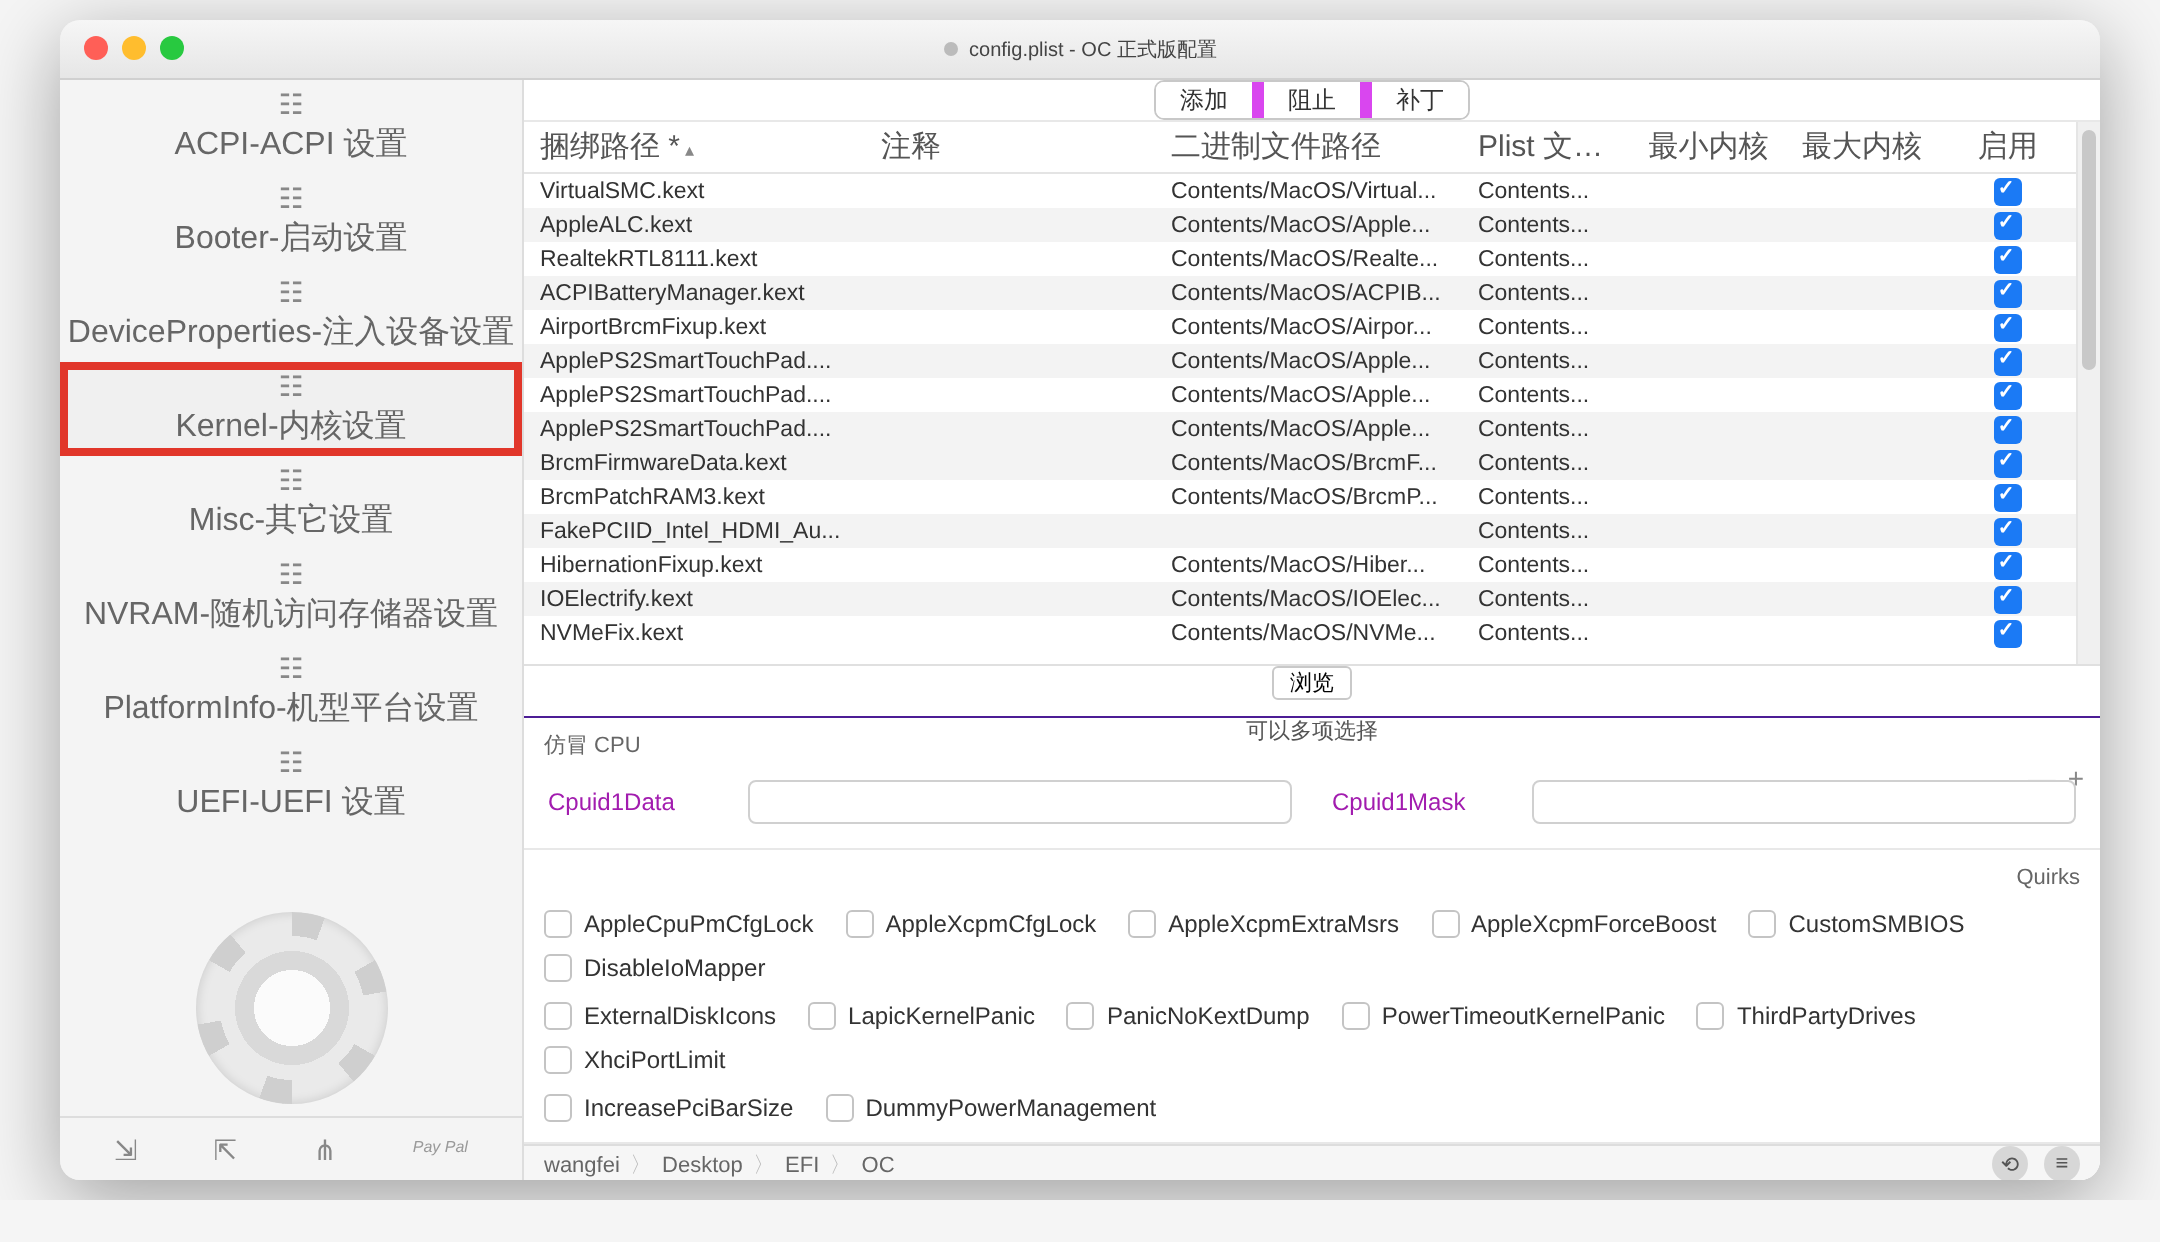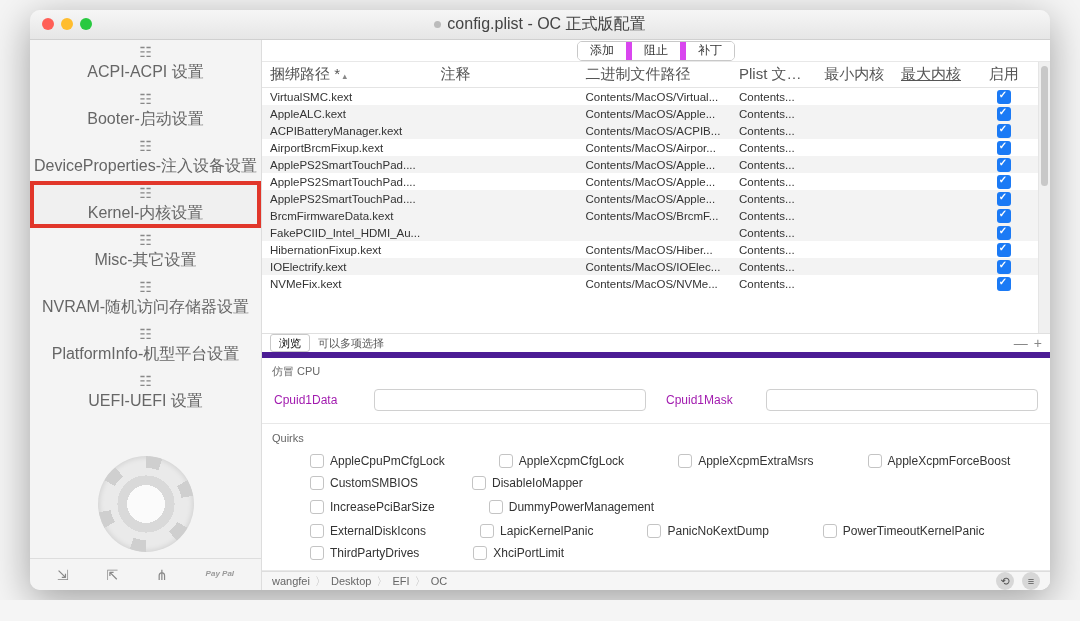--- a/index.html
+++ b/index.html
@@ -2,62 +2,62 @@
 <html><head>
 <meta charset="utf-8">
 <style>
   * { box-sizing: border-box; margin: 0; padding: 0; }
   body { font-family: -apple-system, "Helvetica Neue", Arial, sans-serif; font-size: 12px; color: #333; background: #f5f5f5; }
   .window { width: 1020px; height: 580px; margin: 10px auto; background: #ececec; border-radius: 10px; box-shadow: 0 10px 40px rgba(0,0,0,0.35); overflow: hidden; display: flex; flex-direction: column; }
   .titlebar { height: 30px; display: flex; align-items: center; justify-content: center; position: relative; background: linear-gradient(#f6f6f6,#e6e6e6); border-bottom: 1px solid #d0d0d0; }
   .traffic { position: absolute; left: 12px; top: 8px; display: flex; gap: 7px; }
   .dot { width: 12px; height: 12px; border-radius: 50%; }
   .dot.red { background: #ff5f57; } .dot.yellow { background: #ffbd2e; } .dot.green { background: #28c940; }
-  .title { font-size: 16px; color: #444; display: flex; align-items: center; gap: 6px; }
+  .title { font-size: 10px; color: #444; display: flex; align-items: center; gap: 6px; }
   .title-dot { width: 7px; height: 7px; border-radius: 50%; background: #bbb; }
   .content { flex: 1; display: flex; min-height: 0; }
   .sidebar { width: 232px; background: #f4f4f4; border-right: 1px solid #ddd; display: flex; flex-direction: column; }
   .side-list { flex: 1; overflow: auto; }
   .side-item { height: 47px; display: flex; flex-direction: column; align-items: center; justify-content: center; gap: 2px; cursor: pointer; color: #666; }
   .side-item .ic { font-size: 14px; color: #888; }
   .side-item .lbl { font-size: 16px; }
   .side-item.selected { outline: 4px solid #e1362a; outline-offset: -4px; background: #f0f0f0; }
   .dial-wrap { display:flex; justify-content:center; padding:8px 0 6px; }
   .dial { width: 96px; height: 96px; border-radius:50%; background: radial-gradient(circle at 50% 50%, #fbfbfb 0 28%, #d9d9d9 28% 42%, #eaeaea 42% 100%); position:relative; box-shadow: inset 0 0 6px rgba(0,0,0,0.15);}
   .dial::before { content:""; position:absolute; inset:0; border-radius:50%; background: conic-gradient(from 0deg, #cfcfcf 0 20deg, transparent 20deg 60deg, #cfcfcf 60deg 80deg, transparent 80deg 120deg, #cfcfcf 120deg 140deg, transparent 140deg 180deg, #cfcfcf 180deg 200deg, transparent 200deg 240deg, #cfcfcf 240deg 260deg, transparent 260deg 300deg, #cfcfcf 300deg 320deg, transparent 320deg 360deg); mask: radial-gradient(circle, transparent 0 36px, black 36px 48px, transparent 48px);}
   .side-bottom { height: 32px; border-top:1px solid #ddd; display:flex; align-items:center; justify-content:space-around; color:#888; font-size:14px; padding: 0 8px;}
   .side-bottom .bi { cursor:pointer; }
-  .paypal{ font-size:8px; font-style:italic; font-weight:bold; line-height:0.8; color:#999;}
+  .paypal{ font-size:8px; font-style:italic; font-weight:normal; line-height:0.8; color:#999;}
   .main { flex:1; display:flex; flex-direction:column; background:#fff; min-width:0; }
   .seg-row { height: 40px; display:flex; align-items:center; justify-content:center; gap:0; border-bottom:1px solid #e8e8e8; }
   .seg { display:inline-flex; border:1px solid #c8c8c8; border-radius:5px; overflow:hidden; height:20px; }
   .seg button { background:#fff; border:none; padding: 0 12px; font-size:12px; color:#333; cursor:pointer; }
   .seg button + button { border-left:6px solid #d946ef; }
   .seg button.active { background: #fff; font-weight:500; }
   .table-wrap { flex: 0 0 auto; height: 272px; border-bottom:1px solid #e0e0e0; position:relative; display:flex; }
   .tbl { flex:1; overflow:auto; }
   table { width:100%; border-collapse: collapse; table-layout:fixed; }
   thead th { text-align:left; font-weight:400; font-size:15px; color:#555; padding: 3px 8px; background:#fff; border-bottom:1px solid #e4e4e4; position:sticky; top:0; white-space:nowrap; overflow:hidden; text-overflow:ellipsis;}
   thead th.sorted::after { content:" ▴"; font-size:9px; color:#888;}
   tbody td { font-size:11.5px; padding: 1.5px 8px; white-space:nowrap; overflow:hidden; text-overflow:ellipsis; color:#333;}
   tbody tr.alt { background:#f3f3f3; }
   .chk { display:inline-block; width:14px; height:14px; border-radius:3px; background:#1b7af5; position:relative; vertical-align:middle;}
   .chk::after{ content:"✓"; color:#fff; font-size:10px; position:absolute; left:2px; top:-1px; font-weight:bold;}
   .scroll-gutter{ width:12px; background:#f0f0f0; border-left:1px solid #e5e5e5; position:relative;}
   .scroll-thumb{ position:absolute; left:2px; right:2px; top:4px; height:120px; background:#c8c8c8; border-radius:4px;}
-  .browse-row{ height:26px; display:flex; align-items:center; gap:8px; padding:0 8px; border-bottom:6px solid #4c1d95; font-size:11px; color:#555;}
+  .browse-row{ height:26px; display:flex; align-items:center; gap:8px; padding:0 8px; border-bottom:1px solid #4c1d95; font-size:11px; color:#555;flex-direction:column;}
   .browse-btn{ border:1px solid #c9c9c9; background:#fff; border-radius:3px; height:18px; padding:0 8px; font-size:11px; cursor:pointer;}
   .addrm{ margin-left:auto; display:flex; gap:6px; color:#888; font-size:14px;}
   .section-label{ font-size:11px; color:#666; padding:6px 10px 0; }
   .cpuid-row{ display:flex; gap:20px; padding:10px 12px 12px; border-bottom:1px solid #e8e8e8; align-items:center;}
   .cpuid-row label{ font-size:12px; color:#a21caf; width:80px;}
   .cpuid-row input{ flex:1; height:22px; border:1px solid #d0d0d0; border-radius:4px; padding:0 6px; font-size:12px;}
-  .quirks{ padding:8px 10px 10px; display:flex; flex-direction:column; gap:10px; border-bottom:1px solid #e8e8e8;}
+  .quirks{ padding:8px 10px 10px; display:flex; flex-direction:column; gap:10px; border-bottom:1px solid #e8e8e8;text-align:right;}
   .qrow{ display:flex; flex-wrap:wrap; gap:8px 16px; }
-  .qitem{ display:flex; align-items:center; gap:6px; font-size:12px; color:#333;margin-left:38px;}
+  .qitem{ display:flex; align-items:center; gap:6px; font-size:12px; color:#333;}
   .qbox{ width:14px; height:14px; border:1px solid #c4c4c4; border-radius:3px; background:#fff;}
   .breadcrumb{ height:28px; border-top:1px solid #ddd; background:#f6f6f6; display:flex; align-items:center; padding:0 10px; font-size:11px; color:#666; gap:4px;}
   .breadcrumb .sep{ color:#bbb; margin:0 2px;}
   .bc-right{ margin-left:auto; display:flex; gap:8px;}
   .circle-btn{ width:18px; height:18px; border-radius:50%; background:#d7d7d7; display:inline-flex; align-items:center; justify-content:center; font-size:11px; color:#555; cursor:pointer;}
 </style>
 </head>
 <body>
 
 <div class="window">
@@ -133,21 +133,21 @@
       <div class="table-wrap">
         <div class="tbl">
           <table>
             <thead>
                 <tr id="thead-row">
                   <th class="sorted" style="width: 20%;">捆绑路径 *</th>
                   <th style="width: 17%;">注释</th>
                   <th style="width: 18%;">二进制文件路径</th>
                   <th style="width: 10%;">Plist 文件...</th>
                   <th style="width: 9%; margin-left: 40px;">最小内核</th>
-                  <th style="width: 9%; text-decoration: underline;">最大内核</th>
+                  <th style="width: 9%;">最大内核</th>
                   <th style="width: 8%; text-align: center;">启用</th>
                 </tr>
               </thead>
             <tbody id="tbody">
                 <tr>
                   <td>VirtualSMC.kext</td>
                   <td></td>
                   <td>Contents/MacOS/Virtual...</td>
                   <td>Contents...</td>
                   <td></td>
@@ -156,20 +156,29 @@
                 </tr>
                 <tr class="alt">
                   <td>AppleALC.kext</td>
                   <td></td>
                   <td>Contents/MacOS/Apple...</td>
                   <td>Contents...</td>
                   <td></td>
                   <td></td>
                   <td style="text-align: center;"><span class="chk"></span></td>
                 </tr>
+                <tr>
+                  <td>RealtekRTL8111.kext</td>
+                  <td></td>
+                  <td>Contents/MacOS/Realte...</td>
+                  <td>Contents...</td>
+                  <td></td>
+                  <td></td>
+                  <td style="text-align: center;"><span class="chk"></span></td>
+                </tr>
                 <tr class="alt">
                   <td>ACPIBatteryManager.kext</td>
                   <td></td>
                   <td>Contents/MacOS/ACPIB...</td>
                   <td>Contents...</td>
                   <td></td>
                   <td></td>
                   <td style="text-align: center;"><span class="chk"></span></td>
                 </tr>
                 <tr>
@@ -205,20 +214,29 @@
                   <td>Contents/MacOS/Apple...</td>
                   <td>Contents...</td>
                   <td></td>
                   <td></td>
                   <td style="text-align: center;"><span class="chk"></span></td>
                 </tr>
                 <tr class="alt">
                   <td>BrcmFirmwareData.kext</td>
                   <td></td>
                   <td>Contents/MacOS/BrcmF...</td>
+                  <td>Contents...</td>
+                  <td></td>
+                  <td></td>
+                  <td style="text-align: center;"><span class="chk"></span></td>
+                </tr>
+                <tr>
+                  <td>BrcmPatchRAM3.kext</td>
+                  <td></td>
+                  <td>Contents/MacOS/BrcmP...</td>
                   <td>Contents...</td>
                   <td></td>
                   <td></td>
                   <td style="text-align: center;"><span class="chk"></span></td>
                 </tr>
                 <tr class="alt">
                   <td>FakePCIID_Intel_HDMI_Au...</td>
                   <td></td>
                   <td></td>
                   <td>Contents...</td>
@@ -301,54 +319,54 @@
             </div>
             <div class="qitem">
               <span class="qbox"></span>
               <span>CustomSMBIOS</span>
             </div>
             <div class="qitem">
               <span class="qbox"></span>
               <span>DisableIoMapper</span>
             </div>
           </div>
+        <div class="qrow" id="qr2">
+            <div class="qitem">
+              <span class="qbox"></span>
+              <span>ExternalDiskIcons</span>
+            </div>
+            <div class="qitem">
+              <span class="qbox"></span>
+              <span>LapicKernelPanic</span>
+            </div>
+            <div class="qitem">
+              <span class="qbox"></span>
+              <span>PanicNoKextDump</span>
+            </div>
+            <div class="qitem">
+              <span class="qbox"></span>
+              <span>PowerTimeoutKernelPanic</span>
+            </div>
+            <div class="qitem">
+              <span class="qbox"></span>
+              <span>ThirdPartyDrives</span>
+            </div>
+            <div class="qitem">
+              <span class="qbox"></span>
+              <span>XhciPortLimit</span>
+            </div>
+          </div>
         <div class="qrow" id="qr3">
             <div class="qitem">
               <span class="qbox"></span>
               <span>IncreasePciBarSize</span>
             </div>
             <div class="qitem">
               <span class="qbox"></span>
               <span>DummyPowerManagement</span>
-            </div>
-          </div>
-        <div class="qrow" id="qr2">
-            <div class="qitem">
-              <span class="qbox"></span>
-              <span>ExternalDiskIcons</span>
-            </div>
-            <div class="qitem">
-              <span class="qbox"></span>
-              <span>LapicKernelPanic</span>
-            </div>
-            <div class="qitem">
-              <span class="qbox"></span>
-              <span>PanicNoKextDump</span>
-            </div>
-            <div class="qitem">
-              <span class="qbox"></span>
-              <span>PowerTimeoutKernelPanic</span>
-            </div>
-            <div class="qitem">
-              <span class="qbox"></span>
-              <span>ThirdPartyDrives</span>
-            </div>
-            <div class="qitem">
-              <span class="qbox"></span>
-              <span>XhciPortLimit</span>
             </div>
           </div>
       </div>
 
       <div class="breadcrumb">
         <span id="bc"><span>wangfei</span> <span class="sep">〉</span> <span>Desktop</span> <span class="sep">〉</span> <span>EFI</span> <span class="sep">〉</span> <span>OC</span></span>
         <div class="bc-right">
           <span class="circle-btn">⟲</span>
           <span class="circle-btn">≡</span>
         </div>

